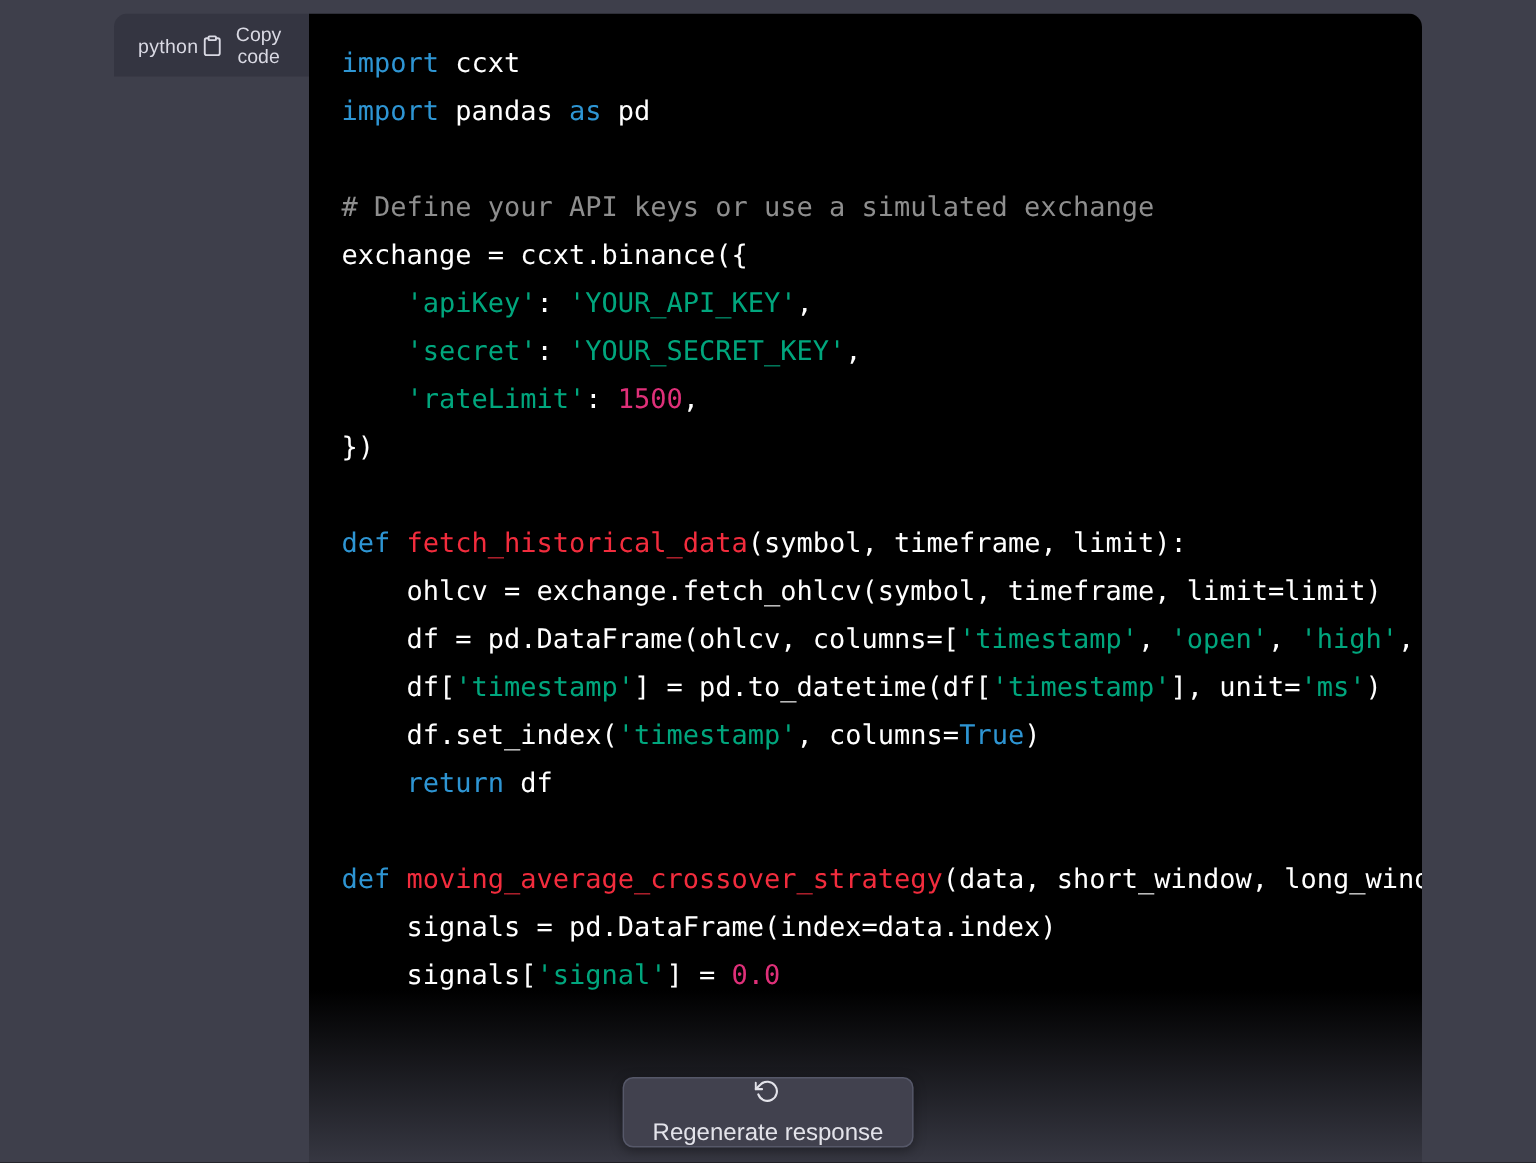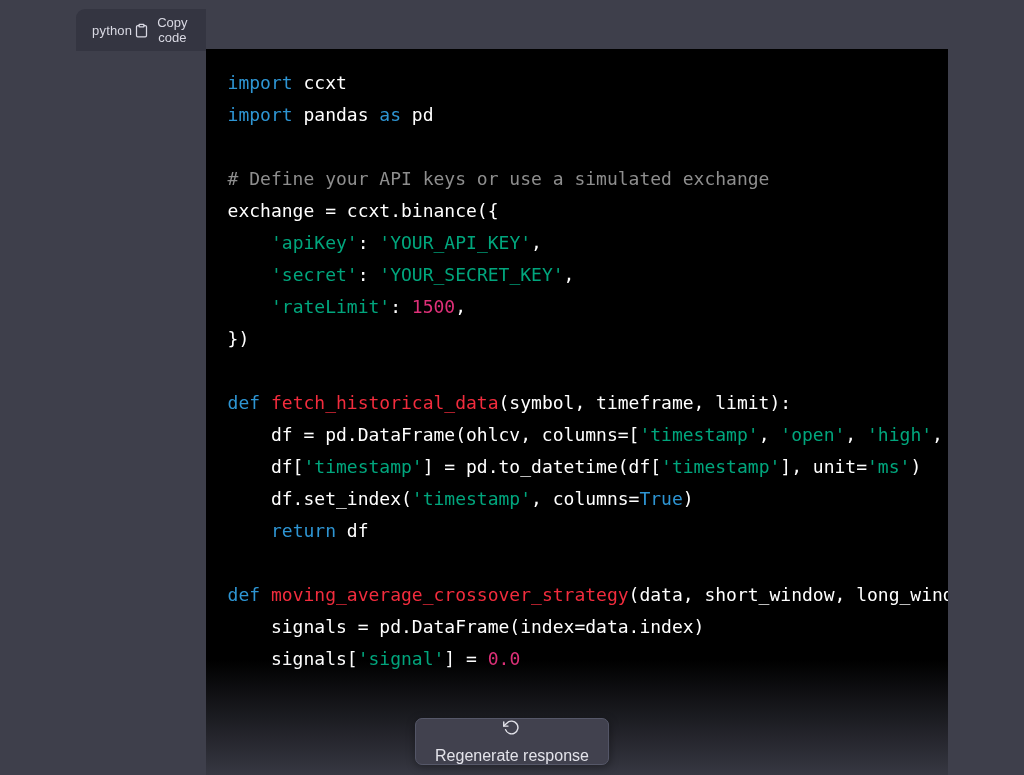--- a/index.html
+++ b/index.html
@@ -46,21 +46,20 @@
   .copy-btn svg, .regenerate svg { display: block; }
   .code-body {
     flex: 1;
     background: var(--code_bg, #000000);
     padding: 18px 0 0 22px;
     overflow: hidden;
     font-family: "DejaVu Sans Mono", "Liberation Mono", monospace;
     font-size: 18px;
     line-height: 32px;
     color: var(--plain, #ffffff);
-    margin-top: 40px;
   }
   .code-line { white-space: pre; }
   .tok-keyword  { color: var(--keyword,  #2e95d3); }
   .tok-string   { color: var(--string,   #00a67d); }
   .tok-number   { color: var(--number,   #df3079); }
   .tok-function { color: var(--function, #f22c3d); }
   .tok-comment  { color: var(--comment,  #8e8e8e); text-align: center; }
   .tok-plain    { color: var(--plain,    #ffffff); }
   .code-fade {
     position: absolute;
@@ -117,20 +116,21 @@
         <div class="code-line"><span class="tok-keyword">import</span><span class="tok-plain"> pandas </span><span class="tok-keyword">as</span><span class="tok-plain"> pd</span></div>
         <div class="code-line">&nbsp;</div>
         <div class="code-line"><span class="tok-comment"># Define your API keys or use a simulated exchange</span></div>
         <div class="code-line"><span class="tok-plain">exchange = ccxt.binance({</span></div>
         <div class="code-line"><span class="tok-plain">    </span><span class="tok-string">'apiKey'</span><span class="tok-plain">: </span><span class="tok-string">'YOUR_API_KEY'</span><span class="tok-plain">,</span></div>
         <div class="code-line"><span class="tok-plain">    </span><span class="tok-string">'secret'</span><span class="tok-plain">: </span><span class="tok-string">'YOUR_SECRET_KEY'</span><span class="tok-plain">,</span></div>
         <div class="code-line"><span class="tok-plain">    </span><span class="tok-string">'rateLimit'</span><span class="tok-plain">: </span><span class="tok-number">1500</span><span class="tok-plain">,</span></div>
         <div class="code-line"><span class="tok-plain">})</span></div>
         <div class="code-line">&nbsp;</div>
         <div class="code-line"><span class="tok-keyword">def</span><span class="tok-plain"> </span><span class="tok-function">fetch_historical_data</span><span class="tok-plain">(symbol, timeframe, limit):</span></div>
+        <div class="code-line"><span class="tok-plain">    ohlcv = exchange.fetch_ohlcv(symbol, timeframe, limit=limit)</span></div>
         <div class="code-line"><span class="tok-plain">    df = pd.DataFrame(ohlcv, columns=[</span><span class="tok-string">'timestamp'</span><span class="tok-plain">, </span><span class="tok-string">'open'</span><span class="tok-plain">, </span><span class="tok-string">'high'</span><span class="tok-plain">, </span><span class="tok-string">'low'</span><span class="tok-plain">, </span><span class="tok-string">'c</span></div>
         <div class="code-line"><span class="tok-plain">    df[</span><span class="tok-string">'timestamp'</span><span class="tok-plain">] = pd.to_datetime(df[</span><span class="tok-string">'timestamp'</span><span class="tok-plain">], unit=</span><span class="tok-string">'ms'</span><span class="tok-plain">)</span></div>
         <div class="code-line"><span class="tok-plain">    df.set_index(</span><span class="tok-string">'timestamp'</span><span class="tok-plain">, columns=</span><span class="tok-keyword">True</span><span class="tok-plain">)</span></div>
         <div class="code-line"><span class="tok-plain">    </span><span class="tok-keyword">return</span><span class="tok-plain"> df</span></div>
         <div class="code-line">&nbsp;</div>
         <div class="code-line"><span class="tok-keyword">def</span><span class="tok-plain"> </span><span class="tok-function">moving_average_crossover_strategy</span><span class="tok-plain">(data, short_window, long_window):</span></div>
         <div class="code-line"><span class="tok-plain">    signals = pd.DataFrame(index=data.index)</span></div>
         <div class="code-line"><span class="tok-plain">    signals[</span><span class="tok-string">'signal'</span><span class="tok-plain">] = </span><span class="tok-number">0.0</span></div>
       </div>
   </div>

